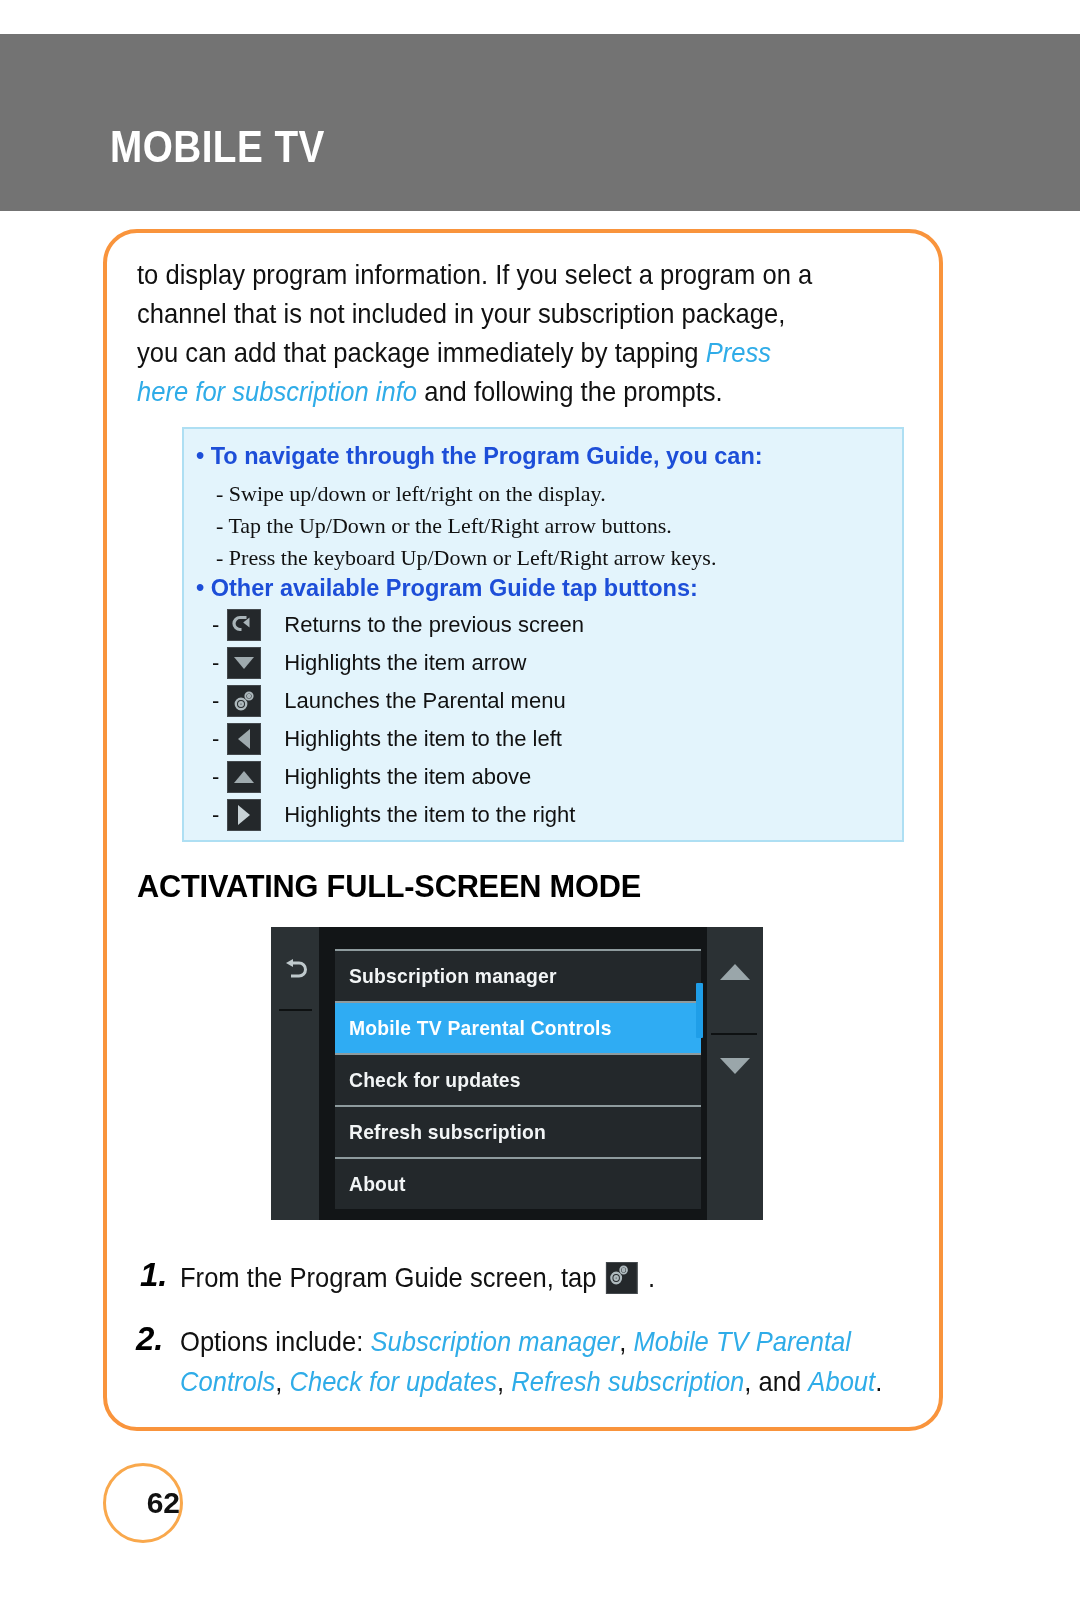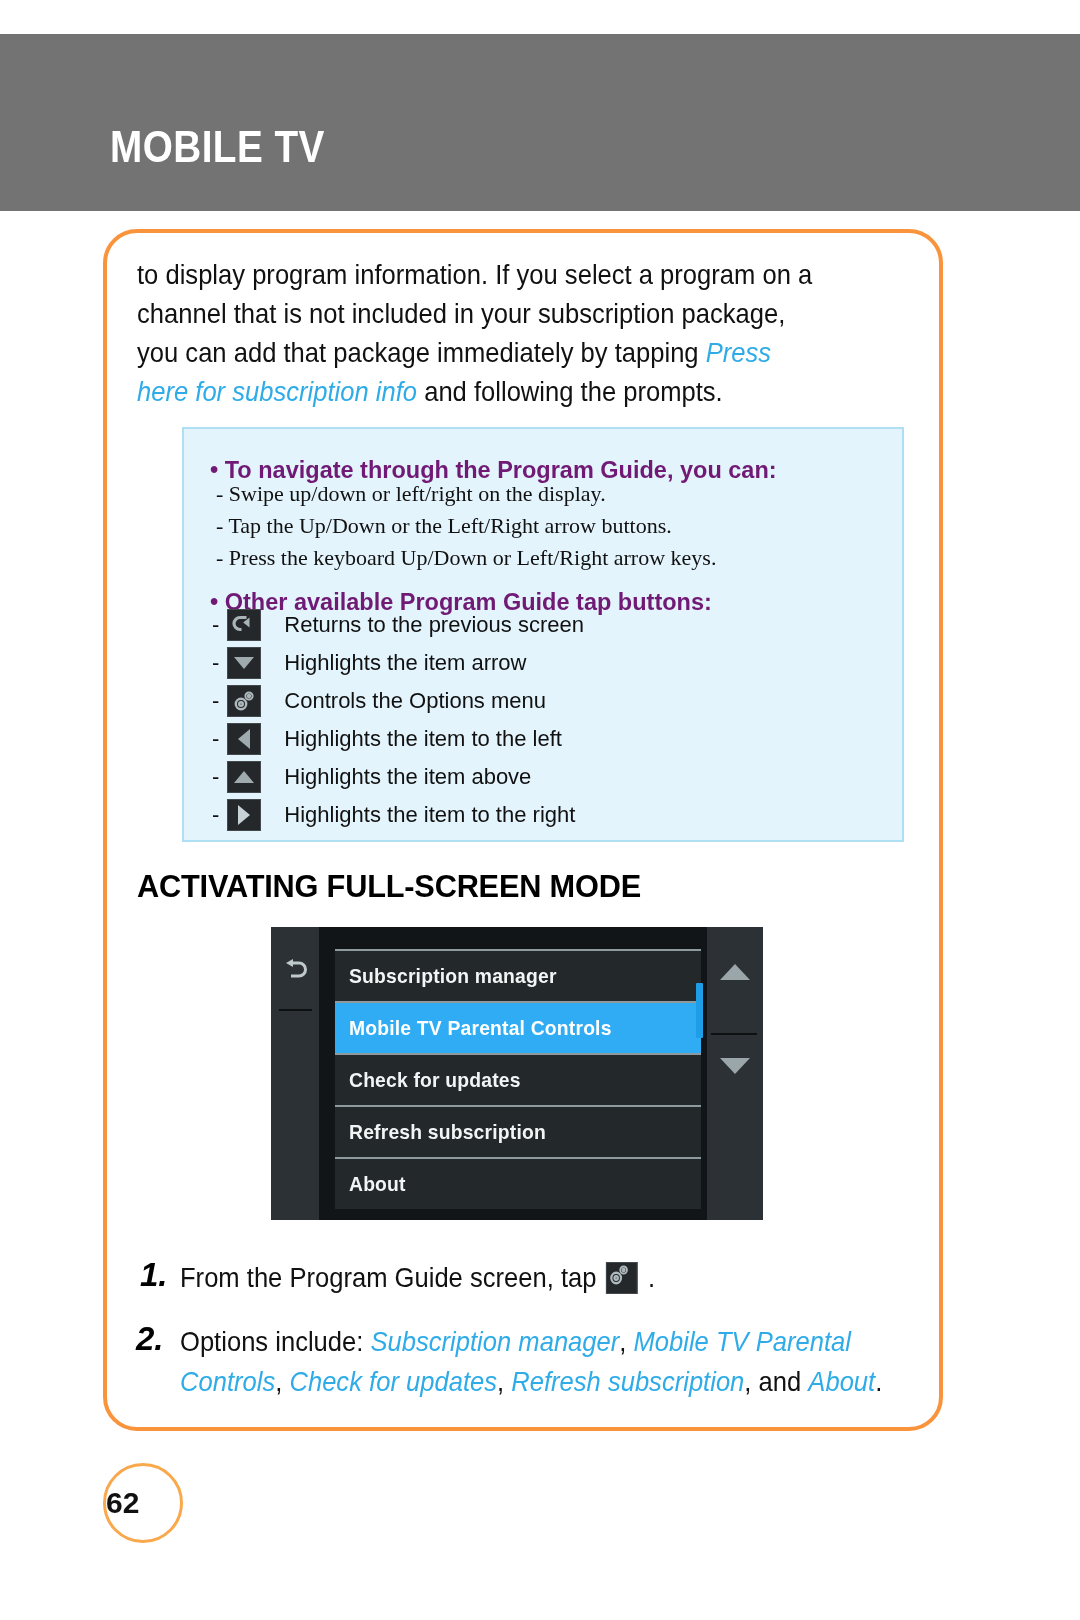--- a/index.html
+++ b/index.html
@@ -75,22 +75,22 @@
     top: 427px;
     width: 722px;
     height: 415px;
     background: #E3F4FC;
     border: 2px solid #AEDFF3;
     box-sizing: border-box;
   }
   .info-bullet-head {
     font-size: 23.5px;
     font-weight: bold;
-    color: #701a75;
-    margin: 14px;
+    color: #1d4ed8;
+    margin: 0;
     padding: 0;
     white-space: nowrap;
   }
   .ib-row1 { position: absolute; left: 12px; top: 14px; }
   .ib-sub {
     position: absolute;
     font-size: 22px;
     color: #111111;
     white-space: nowrap;
     font-family: Liberation Serif, serif;
@@ -273,21 +273,21 @@
     position: absolute;
     left: 103px;
     top: 1463px;
     width: 74px;
     height: 74px;
     border: 3px solid #F9A84C;
     border-radius: 50%;
     background: #ffffff;
     display: flex;
     align-items: center;
-    justify-content: flex-start;
+    justify-content: flex-end;
     font-size: 30px;
     font-weight: bold;
     color: #111111;
   }
 </style>
 </head>
 <body>
 
 <div class="header-band">
   <div class="header-title">MOBILE TV</div>
@@ -337,21 +337,21 @@
         <g fill="none" stroke="#AEB9BD" stroke-width="2">
           <circle cx="18" cy="7" r="3.6"></circle>
           <circle cx="18" cy="7" r="1.2"></circle>
         </g>
         <g fill="none" stroke="#AEB9BD" stroke-width="2.4">
           <circle cx="10" cy="15" r="5.2"></circle>
           <circle cx="10" cy="15" r="1.8"></circle>
         </g>
       </svg>
     </span>
-    <span class="icon-label">Controls the Options menu</span>
+    <span class="icon-label">Launches the Parental menu</span>
   </div>
 
   <div class="icon-line" style="top:294px;">
     <span class="icon-dash">-</span>
     <span class="btn-sq">
       <svg width="14" height="22" viewBox="0 0 14 22" aria-hidden="true">
         <polygon points="13,1 13,21 1,11" fill="#9FAAAE"></polygon>
       </svg>
     </span>
     <span class="icon-label">Highlights the item to the left</span>

